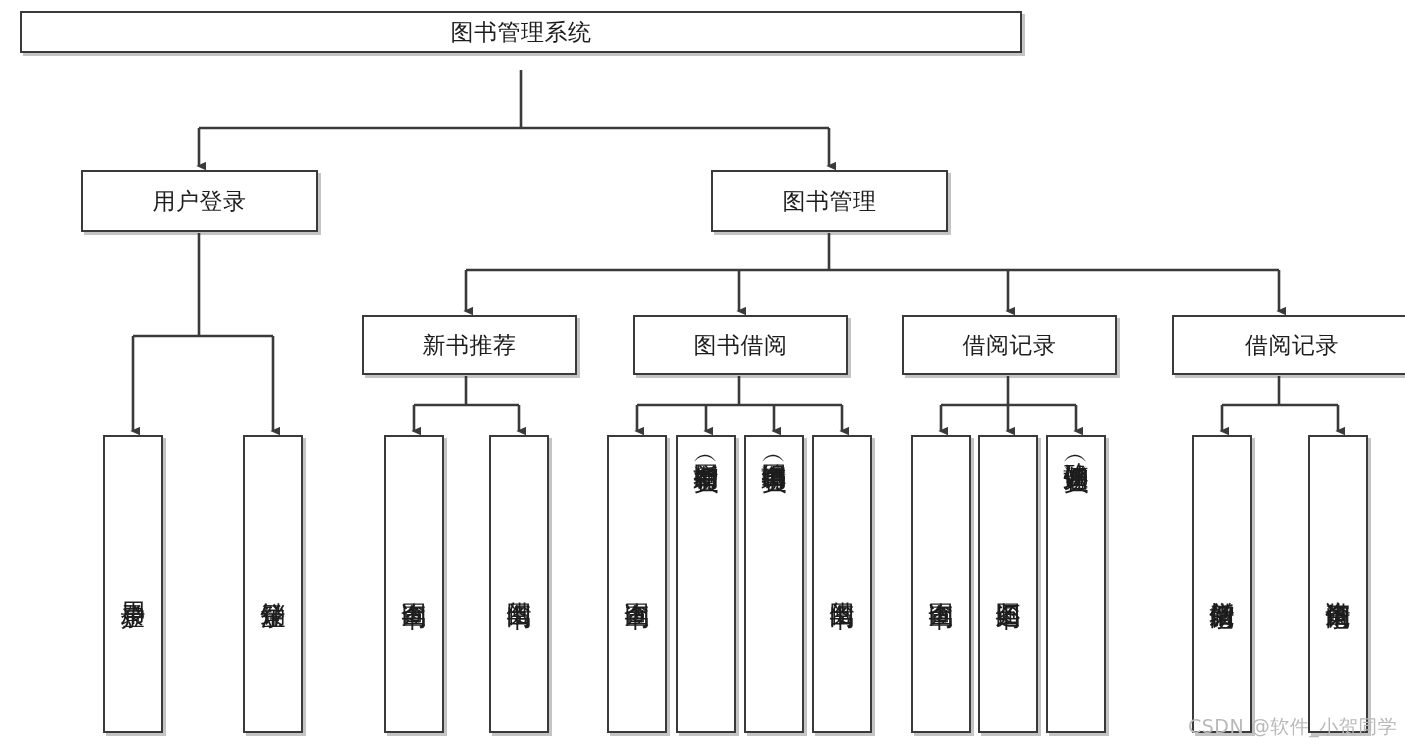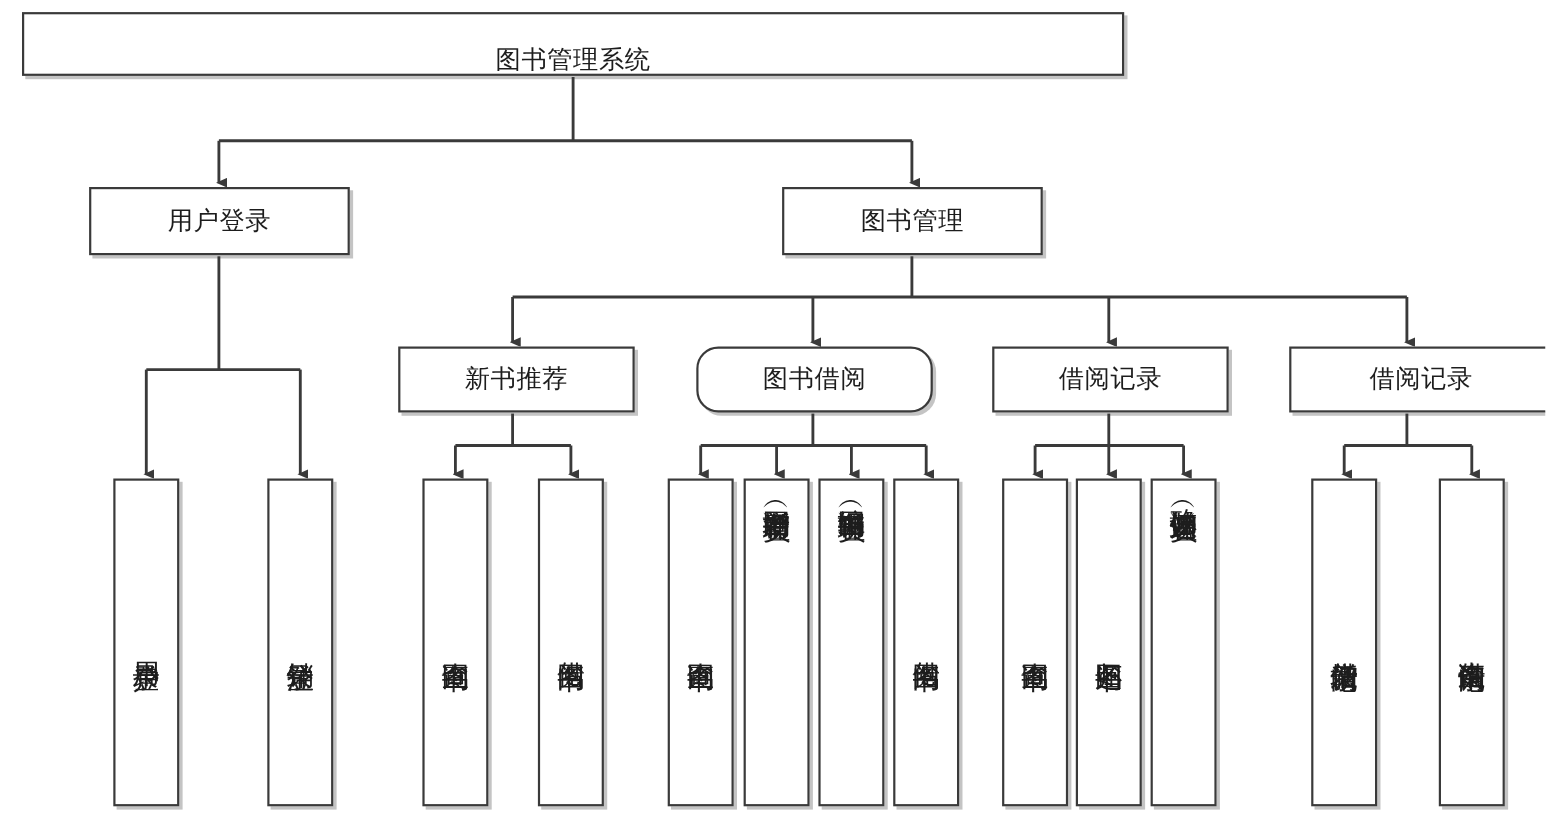--- a/index.html
+++ b/index.html
@@ -118,35 +118,35 @@
       <path d="M1008,405 L1008,431" marker-end="url(#arrow)"></path>
       <path d="M1076,405 L1076,431" marker-end="url(#arrow)"></path>
 
       <path d="M1279,376 L1279,405"></path>
       <path d="M1222,405 L1338,405"></path>
       <path d="M1222,405 L1222,431" marker-end="url(#arrow)"></path>
       <path d="M1338,405 L1338,431" marker-end="url(#arrow)"></path>
     </g>
   </svg>
 
-  <div class="node horiz" style="left:20px; top:11px; width:1002px; height:58px;align-items:flex-end;">
+  <div class="node horiz" style="left:20px; top:11px; width:1002px; height:42px;">
     <span class="label">图书管理系统</span>
   </div>
 
   <div class="node horiz" style="left:81px; top:170px; width:237px; height:62px;">
     <span class="label">用户登录</span>
   </div>
   <div class="node horiz" style="left:711px; top:170px; width:237px; height:62px;">
     <span class="label">图书管理</span>
   </div>
 
   <div class="node horiz" style="left:362px; top:315px; width:215px; height:60px;">
     <span class="label">新书推荐</span>
   </div>
-  <div class="node horiz" style="left:633px; top:315px; width:215px; height:60px;border-radius:20px;">
+  <div class="node horiz" style="left:633px; top:315px; width:215px; height:60px;">
     <span class="label">图书借阅</span>
   </div>
   <div class="node horiz" style="left:902px; top:315px; width:215px; height:60px;">
     <span class="label">借阅记录</span>
   </div>
   <div class="node horiz" style="left:1172px; top:315px; width:240px; height:60px;">
     <span class="label">借阅记录</span>
   </div>
 
   <div class="node vert mid" style="left:103px; top:435px; width:60px; height:298px;">
@@ -186,14 +186,15 @@
     <span class="label">确认归还（管理员）</span>
   </div>
 
   <div class="node vert mid" style="left:1192px; top:435px; width:60px; height:298px;">
     <span class="label">新增借阅记录</span>
   </div>
   <div class="node vert mid" style="left:1308px; top:435px; width:60px; height:298px;">
     <span class="label">查询借阅记录</span>
   </div>
 
+  <div class="watermark" style="left:1188px; top:714px;">CSDN @软件_小贺同学</div>
 
 </div>
 
 </body></html>

